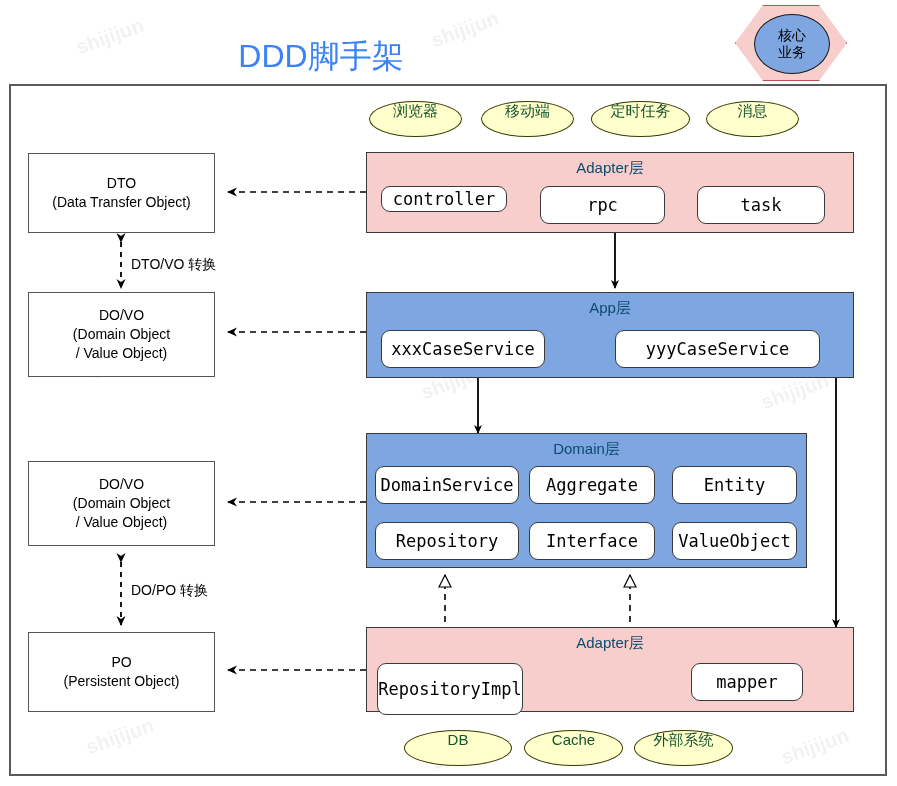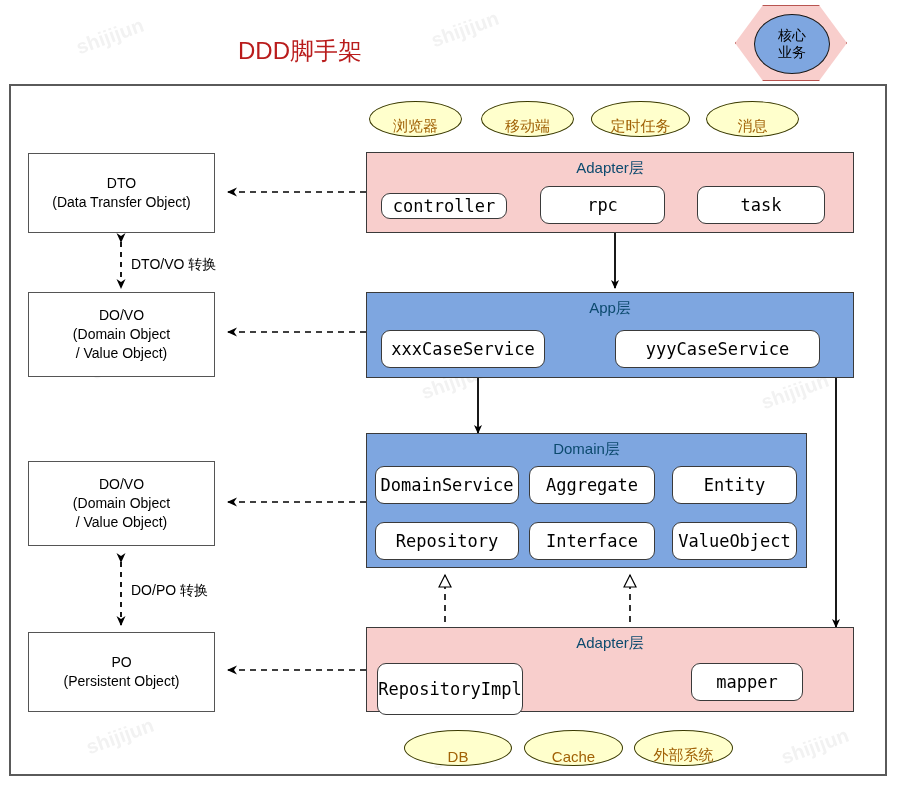--- a/index.html
+++ b/index.html
@@ -8,21 +8,21 @@
     font-family:"Liberation Sans","DejaVu Sans",sans-serif;
     color:#000;
   }
   .wm{
     position:absolute;color:#f2f2f2;font-size:20px;font-weight:bold;
     transform:rotate(-20deg);transform-origin:center center;
     pointer-events:none;user-select:none;white-space:nowrap;
   }
   #title{
     position:absolute;left:0;top:35px;width:600px;text-align:center;
-    font-size:24px;color:#b91c1c;
+    font-size:32px;color:#3b82f6;padding-left:21px;
   }
   #outer-frame{
     position:absolute;left:9px;top:84px;width:878px;height:692px;
     border:2px solid #5a5a5a;background:transparent;box-sizing:border-box;
   }
   
   #hex-badge{position:absolute;left:735px;top:5px;width:112px;height:76px;}
   #hex-badge .hexshape{
     position:absolute;inset:0;background:#f8cecc;
     border:1px solid #b85450;
@@ -30,22 +30,22 @@
   }
   #hex-badge .ellipse{
     position:absolute;left:19px;top:9px;width:74px;height:58px;
     background:#7ea6e0;border:1.5px solid #1a1a1a;border-radius:50%;
     display:flex;align-items:center;justify-content:center;
     font-size:14px;line-height:17px;text-align:center;color:#000;
   }
   
   .pill{
     position:absolute;background:#ffffcc;border:1.3px solid #3a3a00;
-    border-radius:50%;display:flex;align-items:flex-end;justify-content:center;
-    font-size:15px;color:#a16207;box-sizing:border-box;
+    border-radius:50%;display:flex;align-items:flex-start;justify-content:center;
+    font-size:15px;color:#14532d;box-sizing:border-box;
   }
   
   .layer{
     position:absolute;box-sizing:border-box;border:1.6px solid #3a3a3a;
   }
   .layer.pink{background:#f8cecc;}
   .layer.blue{background:#7ea6e0;}
   .layer .layer-title{
     position:absolute;left:0;right:0;top:6px;text-align:center;
     font-size:15px;color:#0c4a6e;
@@ -141,21 +141,21 @@
 </div>
 <div class="pill" style="left:591px;top:101px;width:99px;height:36px;">
   <span>定时任务</span>
 </div>
 <div class="pill" style="left:706px;top:101px;width:93px;height:36px;">
   <span>消息</span>
 </div>
 
 <div class="layer pink" style="left:366px;top:152px;width:488px;height:81px;">
   <div class="layer-title">Adapter层</div>
-  <div class="chip" style="left:14px;top:33px;width:126px;height:26px;margin-top:7px;">
+  <div class="chip" style="left:14px;top:33px;width:126px;height:26px;">
     <span>controller</span>
   </div>
   <div class="chip" style="left:173px;top:33px;width:125px;height:38px;">
     <span>rpc</span>
   </div>
   <div class="chip" style="left:330px;top:33px;width:128px;height:38px;">
     <span>task</span>
   </div>
 </div>
 

